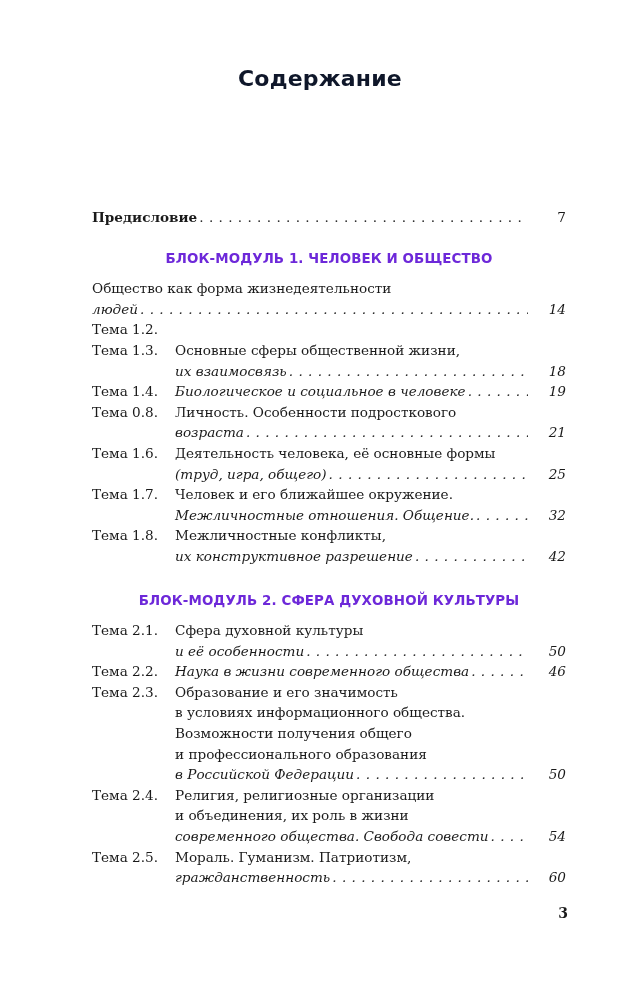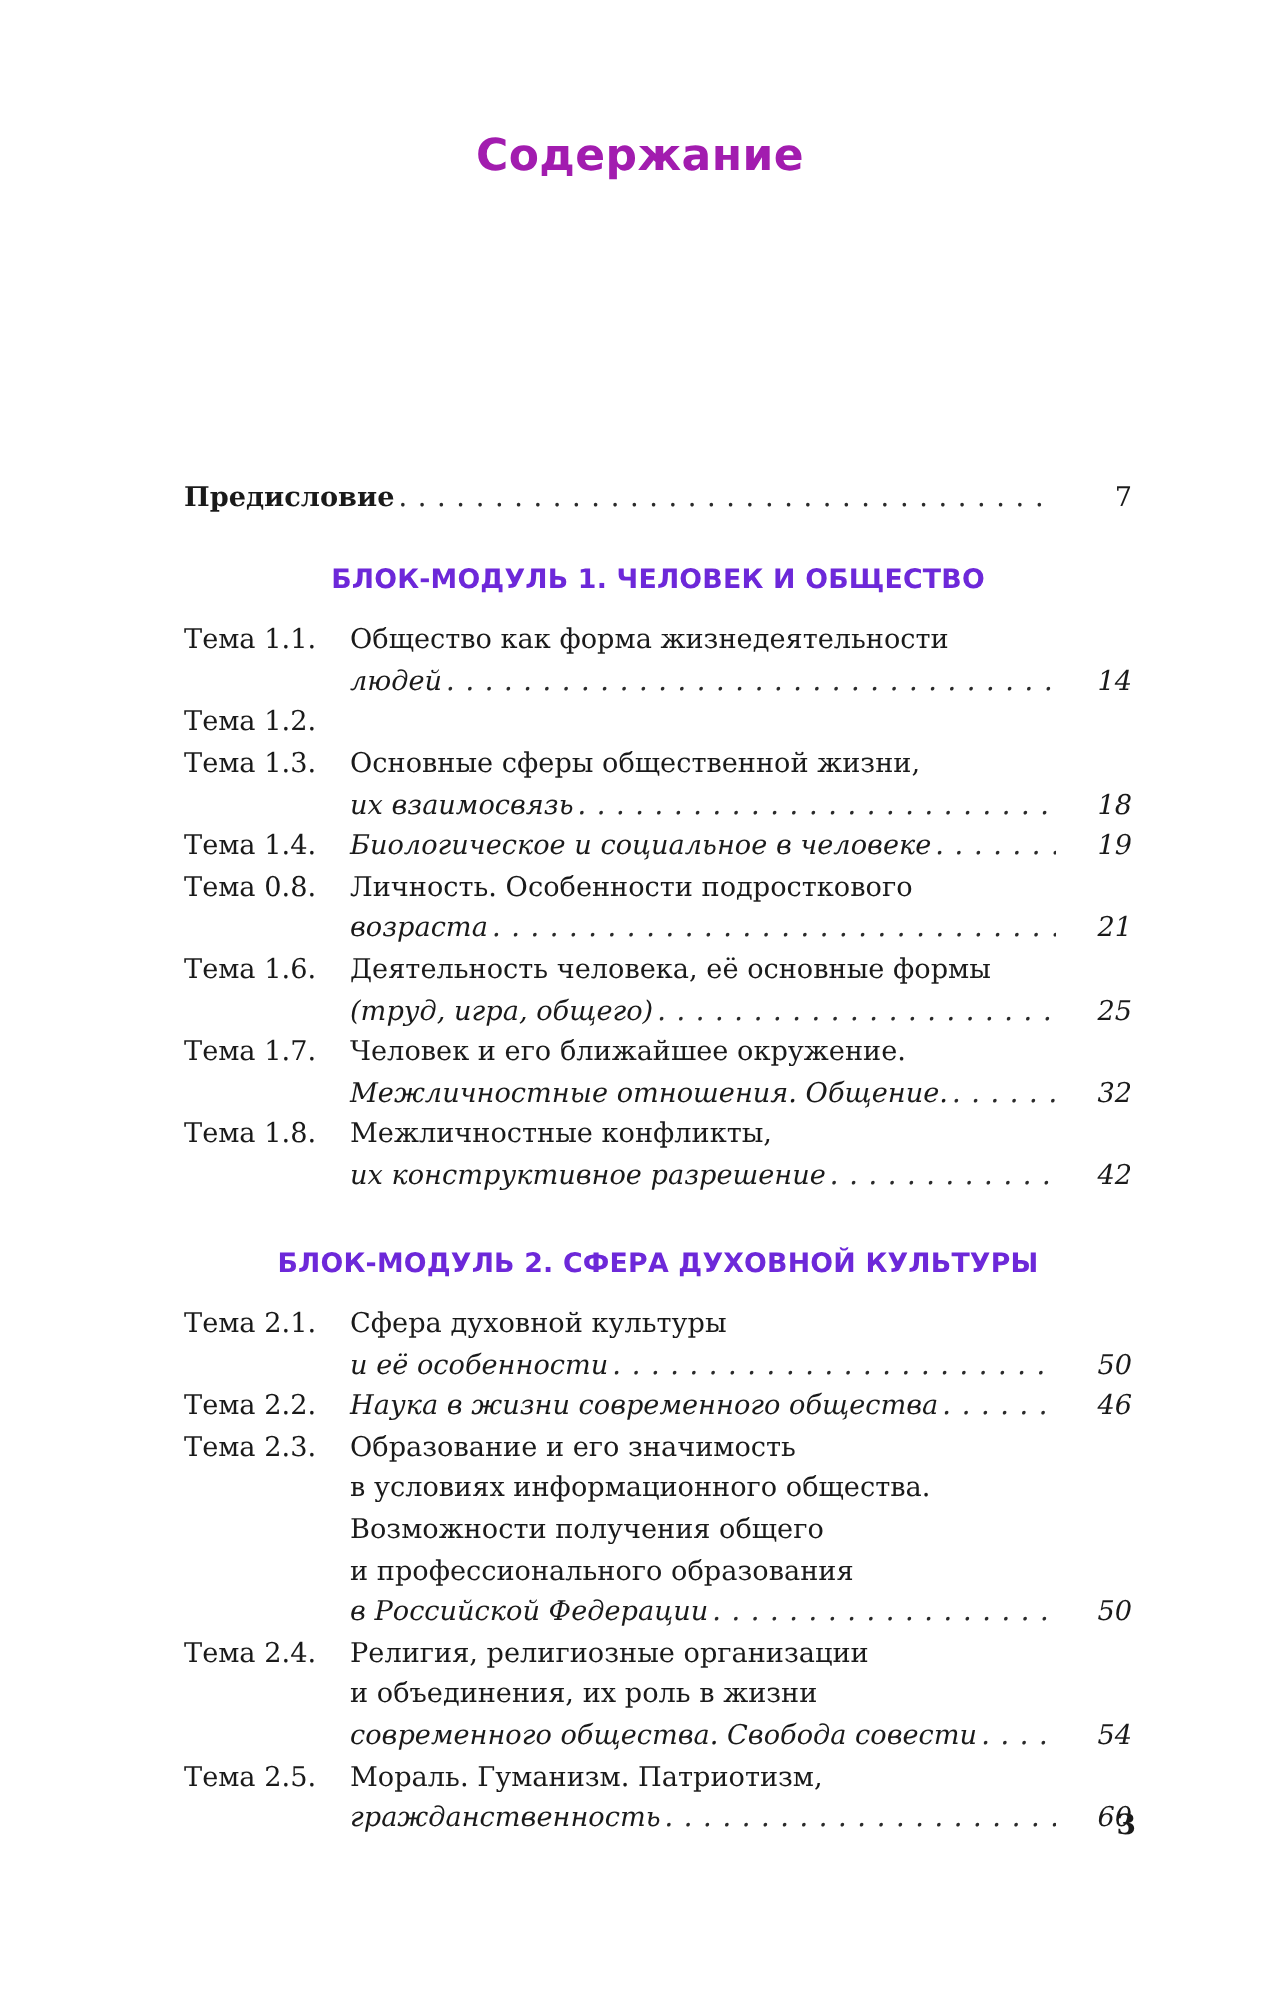--- a/index.html
+++ b/index.html
@@ -18,21 +18,21 @@
     .page-title {
       position: absolute;
       top: 66px;
       left: 0;
       width: 640px;
       text-align: center;
       font-family: "DejaVu Sans", "Liberation Sans", sans-serif;
       font-weight: bold;
       font-size: 22px;
       letter-spacing: 0.2px;
-      color: #a21caf;
+      color: #0f172a;
     }
     .toc {
       position: absolute;
       top: 207px;
       left: 92px;
       width: 474px;
     }
     .line {
       height: 20.6px;
       line-height: 20.6px;
@@ -40,21 +40,20 @@
       white-space: nowrap;
       position: relative;
     }
     .preface {
       display: flex;
       align-items: center;
       height: 20.6px;
       line-height: 20.6px;
       font-size: 13.6px;
       font-weight: bold;
-      margin-top: 32px;
     }
     .leader-row {
       display: flex;
       align-items: baseline;
       font-style: italic;
     }
     .leader-text {
       flex: 0 0 auto;
     }
     .dots {
@@ -123,21 +122,20 @@
     <span class="dots"></span>
     <span class="page-num" style="font-weight:normal;">7</span>
   </div>
 
   <div style="height:21px"></div>
 
   <div class="block-heading">БЛОК-МОДУЛЬ 1. ЧЕЛОВЕК И ОБЩЕСТВО</div>
   <div style="height:9px"></div>
 
   <div class="topic">
-    <div class="topic-label">Тема 1.1.</div>
     <div class="topic-body">
       <div class="line">Общество как форма жизнедеятельности</div>
       <div class="line leader-row">
         <span class="leader-text">людей</span>
         <span class="dots"></span>
         <span class="page-num">14</span>
       </div>
     </div>
   </div>
 

